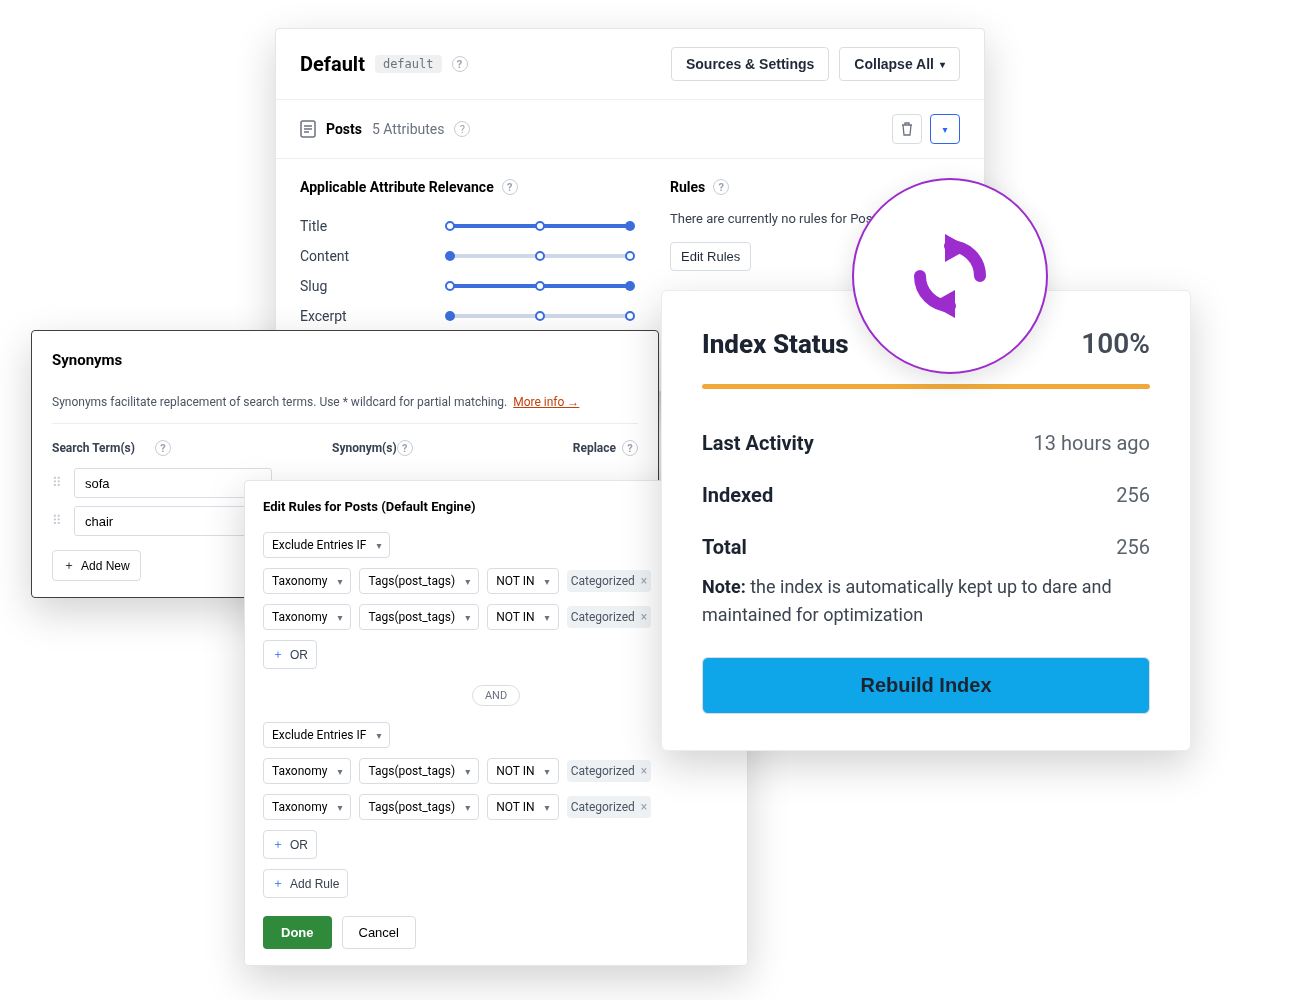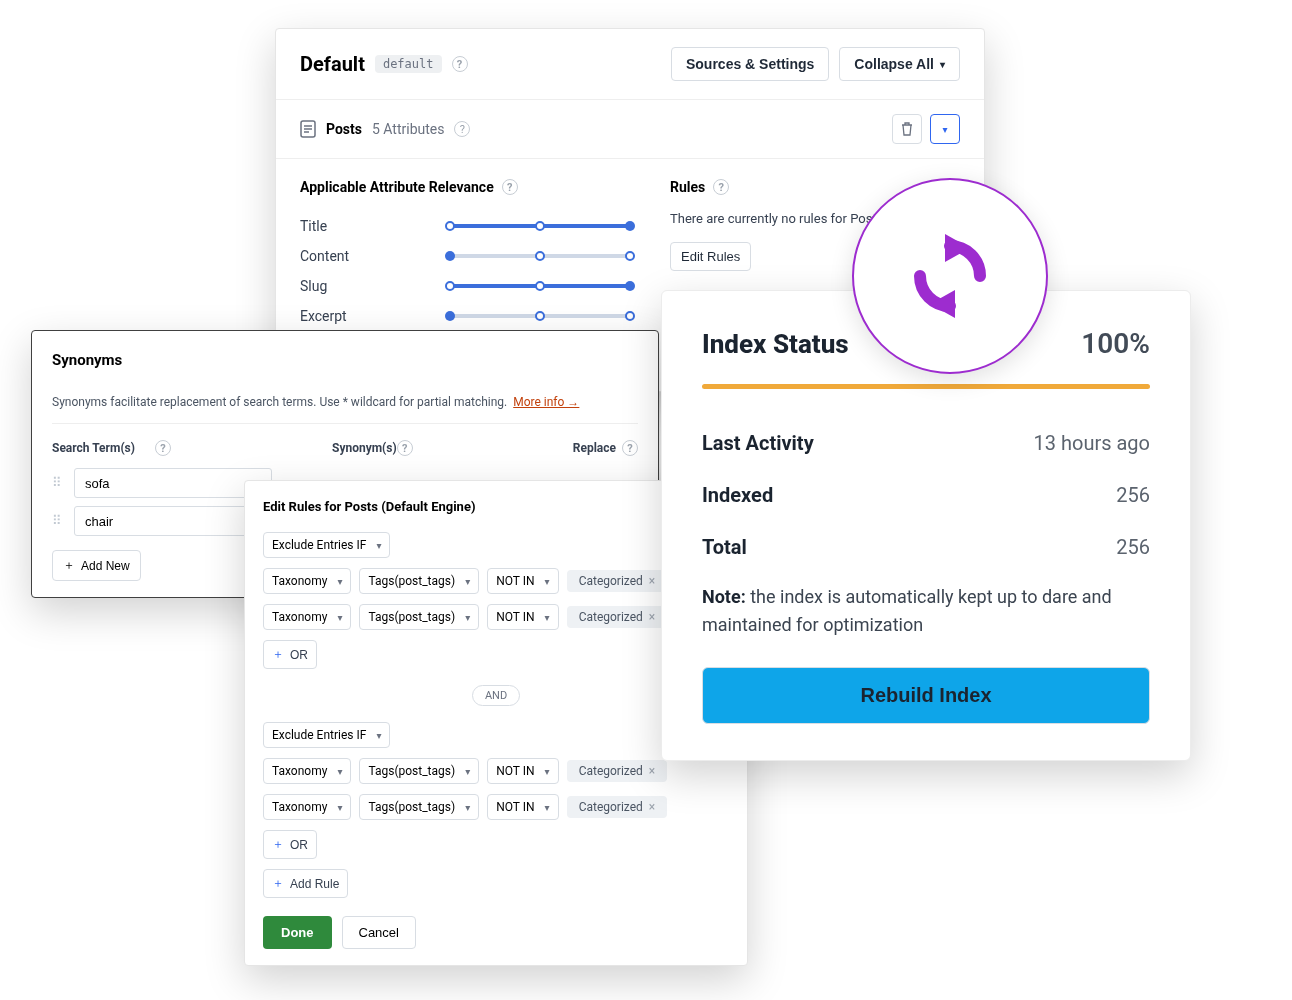--- a/index.html
+++ b/index.html
@@ -117,21 +117,21 @@
   .panel3 h3 { font-size: 13px; font-weight: 700; margin-bottom: 18px; }
   .select {
     display: inline-flex; align-items: center; gap: 10px;
     border: 1px solid #d8dde3; border-radius: 4px; background: #fff;
     padding: 5px 8px; font-size: 12px; cursor: pointer;
   }
   .select .chev { font-size: 10px; color: #6b7280; }
   .rule-line { display: flex; align-items: center; gap: 8px; margin-top: 10px; flex-wrap: wrap; }
   .tag {
     display: inline-flex; align-items: flex-end; gap: 6px;
-    background: #eef1f4; border-radius: 4px; padding: 4px 12px;
+    background: #eef1f4; border-radius: 4px; padding: 4px 4px;
     font-size: 12px; color: #4b5563;
   }
   .tag .x { color: #9aa2ac; cursor: pointer; }
   .tinybtn {
     display: inline-flex; align-items: center; gap: 6px;
     border: 1px solid #d8dde3; border-radius: 4px; background: #fff;
     padding: 5px 8px; font-size: 12px; cursor: pointer; color: #374151;
   }
   .pill-and {
     display: block; width: 48px; margin: 16px auto;
@@ -153,21 +153,21 @@
     box-shadow: 0 14px 40px rgba(0,0,0,0.18);
     padding: 36px 40px 36px;
   }
   .panel4 .headrow { display: flex; align-items: center; justify-content: space-between; margin-bottom: 24px; }
   .panel4 h2 { font-size: 26px; font-weight: 800; color: #1b2430; }
   .panel4 .pct { font-size: 28px; font-weight: 600; color: #424b57; }
   .progress { height: 5px; background: #f0a93a; border-radius: 3px; margin-bottom: 28px; }
   .kv { display: flex; justify-content: space-between; align-items: center; padding: 14px 0; font-size: 20px; }
   .kv .k { font-weight: 700; color: #1b2430; }
   .kv .v { color: #5b636e; }
-  .note { font-size: 18px; color: #3b4450; margin-top: 10px; line-height: 1.55; }
+  .note { font-size: 18px; color: #3b4450; line-height: 1.55; }
   .note strong { color: #1b2430; font-weight: 700; }
   .rebuild {
     margin-top: 28px; width: 100%; text-align: center;
     border: 1px solid #d8dde3; border-radius: 6px; background: #0ea5e9;
     padding: 16px 0; font-size: 20px; font-weight: 700; color: #1b2430; cursor: pointer;
   }
 
   .refresh-badge {
     position: absolute;
     left: 852px; top: 178px;

